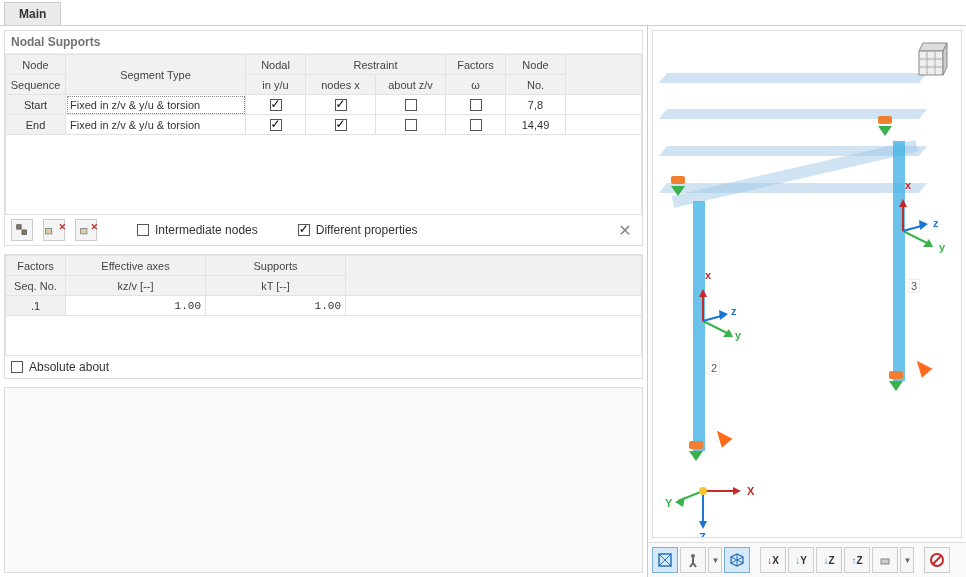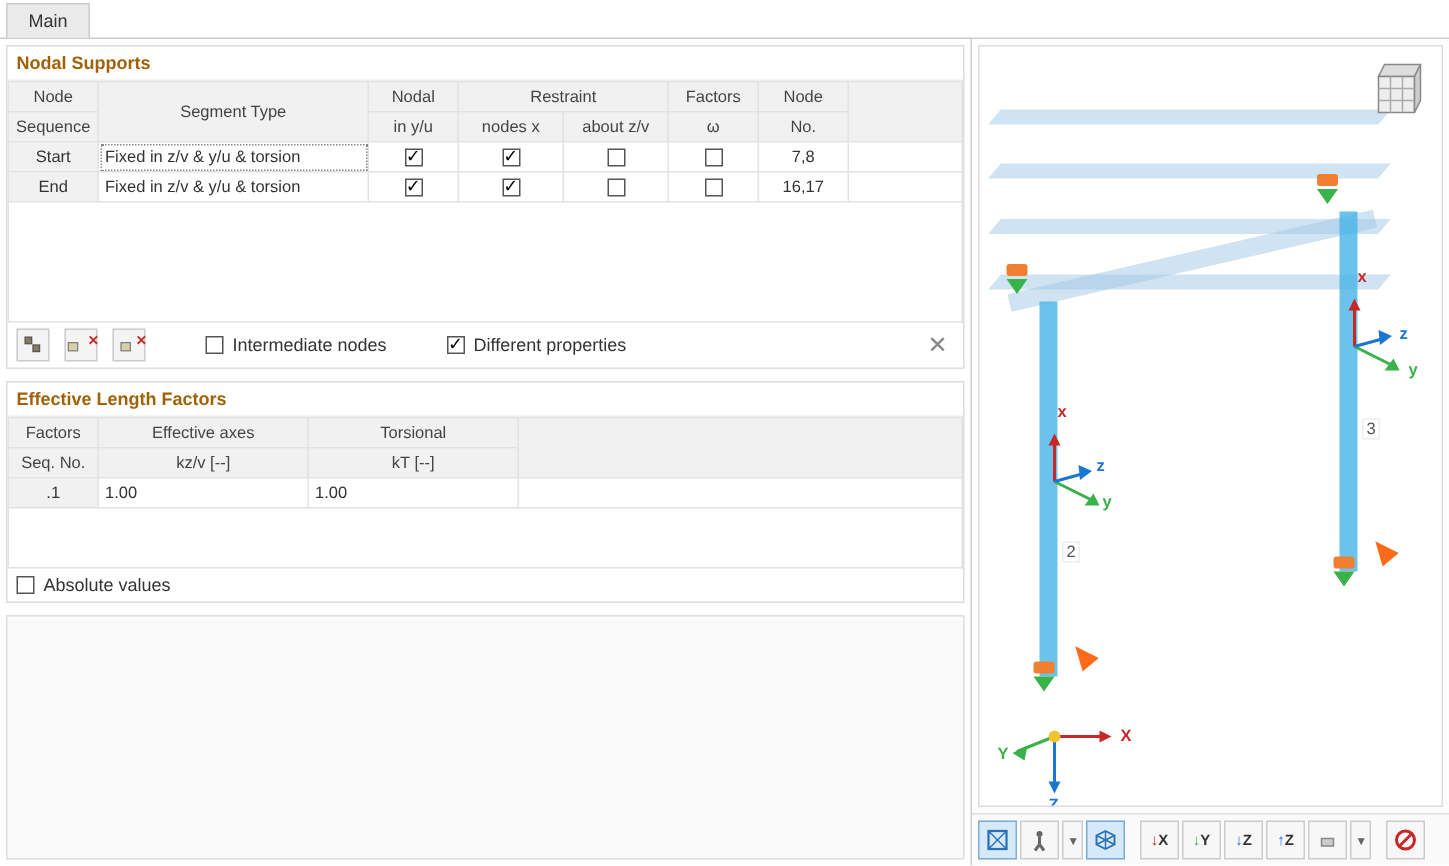--- a/index.html
+++ b/index.html
@@ -19,55 +19,56 @@
     padding: 2px 4px 0 4px;
     background: #fff;
     border-bottom: 1px solid #ccc;
   }
   .tab {
     padding: 4px 14px;
     background: #eaeaea;
     border: 1px solid #ccc;
     border-bottom: none;
     cursor: pointer;
+    font-weight: bold;
   }
   .tab.active {
     background: #f7f7f7;
     border-bottom: 1px solid #f7f7f7;
     position: relative;
     top: 1px;
   }
   .content { display: flex; flex: 1; min-height: 0; }
   .left { width: 648px; display: flex; flex-direction: column; border-right: 1px solid #ccc; }
   .right { flex: 1; display: flex; flex-direction: column; background: #fdfdfd; }
 
   .panel { border: 1px solid #ddd; margin: 4px; background: #fff; }
   .panel-empty { border: 1px solid #ddd; margin: 4px; background: #fafafa; flex: 1; }
   .panel-title {
-    color: #a16207;
+    color: #737373;
     font-weight: bold;
     padding: 4px 6px;
     border-bottom: 1px solid #eee;
     font-size: 12px;
   }
 
   table.grid { width: 100%; border-collapse: collapse; table-layout: fixed; }
   table.grid th, table.grid td {
     border: 1px solid #e2e2e2;
     padding: 2px 4px;
     font-size: 11px;
     text-align: center;
     background: #fafafa;
     height: 20px;
   }
   table.grid th { background: #f1f1f1; font-weight: normal; color: #444; }
   table.grid td.label { background: #f1f1f1; }
   table.grid td.white { background: #fff; }
   table.grid td.left-align { text-align: left; }
-  table.grid td.right-align { text-align: left; }
+  table.grid td.right-align { text-align: right; font-family: Liberation Mono, monospace; }
 
   .checkbox {
     display: inline-block;
     width: 12px; height: 12px;
     border: 1px solid #555;
     background: #fff;
     position: relative;
     vertical-align: middle;
   }
   .checkbox.checked::after {
@@ -257,21 +258,21 @@
               <td class="white">7,8</td>
               <td class="white"></td>
             </tr>
             <tr>
               <td class="label">End</td>
               <td class="white left-align">Fixed in z/v &amp; y/u &amp; torsion</td>
               <td class="white"><span class="checkbox checked"></span></td>
               <td class="white"><span class="checkbox checked"></span></td>
               <td class="white"><span class="checkbox"></span></td>
               <td class="white"><span class="checkbox"></span></td>
-              <td class="white">16,17</td>
+              <td class="white">14,49</td>
               <td class="white"></td>
             </tr>
             <tr>
                 <td colspan="8" style="height:80px;background:#fff"></td>
               </tr>
           </tbody>
         </table>
         <div class="toolbar-row">
           <span class="icon-btn">
             <svg viewBox="0 0 16 16">
@@ -299,33 +300,32 @@
           <span style="width:20px"></span>
           <label class="chk-row">
             <span class="checkbox checked"></span>
             <span>Different properties</span>
           </label>
           <span class="close-x">✕</span>
         </div>
       </div>
 
       <div class="panel">
-        <div class="panel-title">Effective Length Factors</div>
         <table class="grid">
           <colgroup>
             <col style="width:60px">
               <col style="width:140px">
               <col style="width:140px">
               <col>
           </colgroup>
           <thead>
             <tr>
               <th>Factors</th>
               <th>Effective axes</th>
-              <th>Torsional</th>
+              <th>Supports</th>
               <th rowspan="2"></th>
             </tr>
             <tr>
               <th>Seq. No.</th>
               <th>kz/v [--]</th>
               <th>kT [--]</th>
             </tr>
           </thead>
           <tbody>
             <tr>
@@ -335,21 +335,21 @@
               <td class="white"></td>
             </tr>
             <tr>
                 <td colspan="4" style="height:40px;background:#fff"></td>
               </tr>
           </tbody>
         </table>
         <div class="toolbar-row">
           <label class="chk-row">
             <span class="checkbox"></span>
-            <span>Absolute values</span>
+            <span>Absolute about</span>
           </label>
         </div>
       </div>
 
       <div class="panel-empty"></div>
     </div>
 
     <div class="right">
       <div class="viewport">
 

